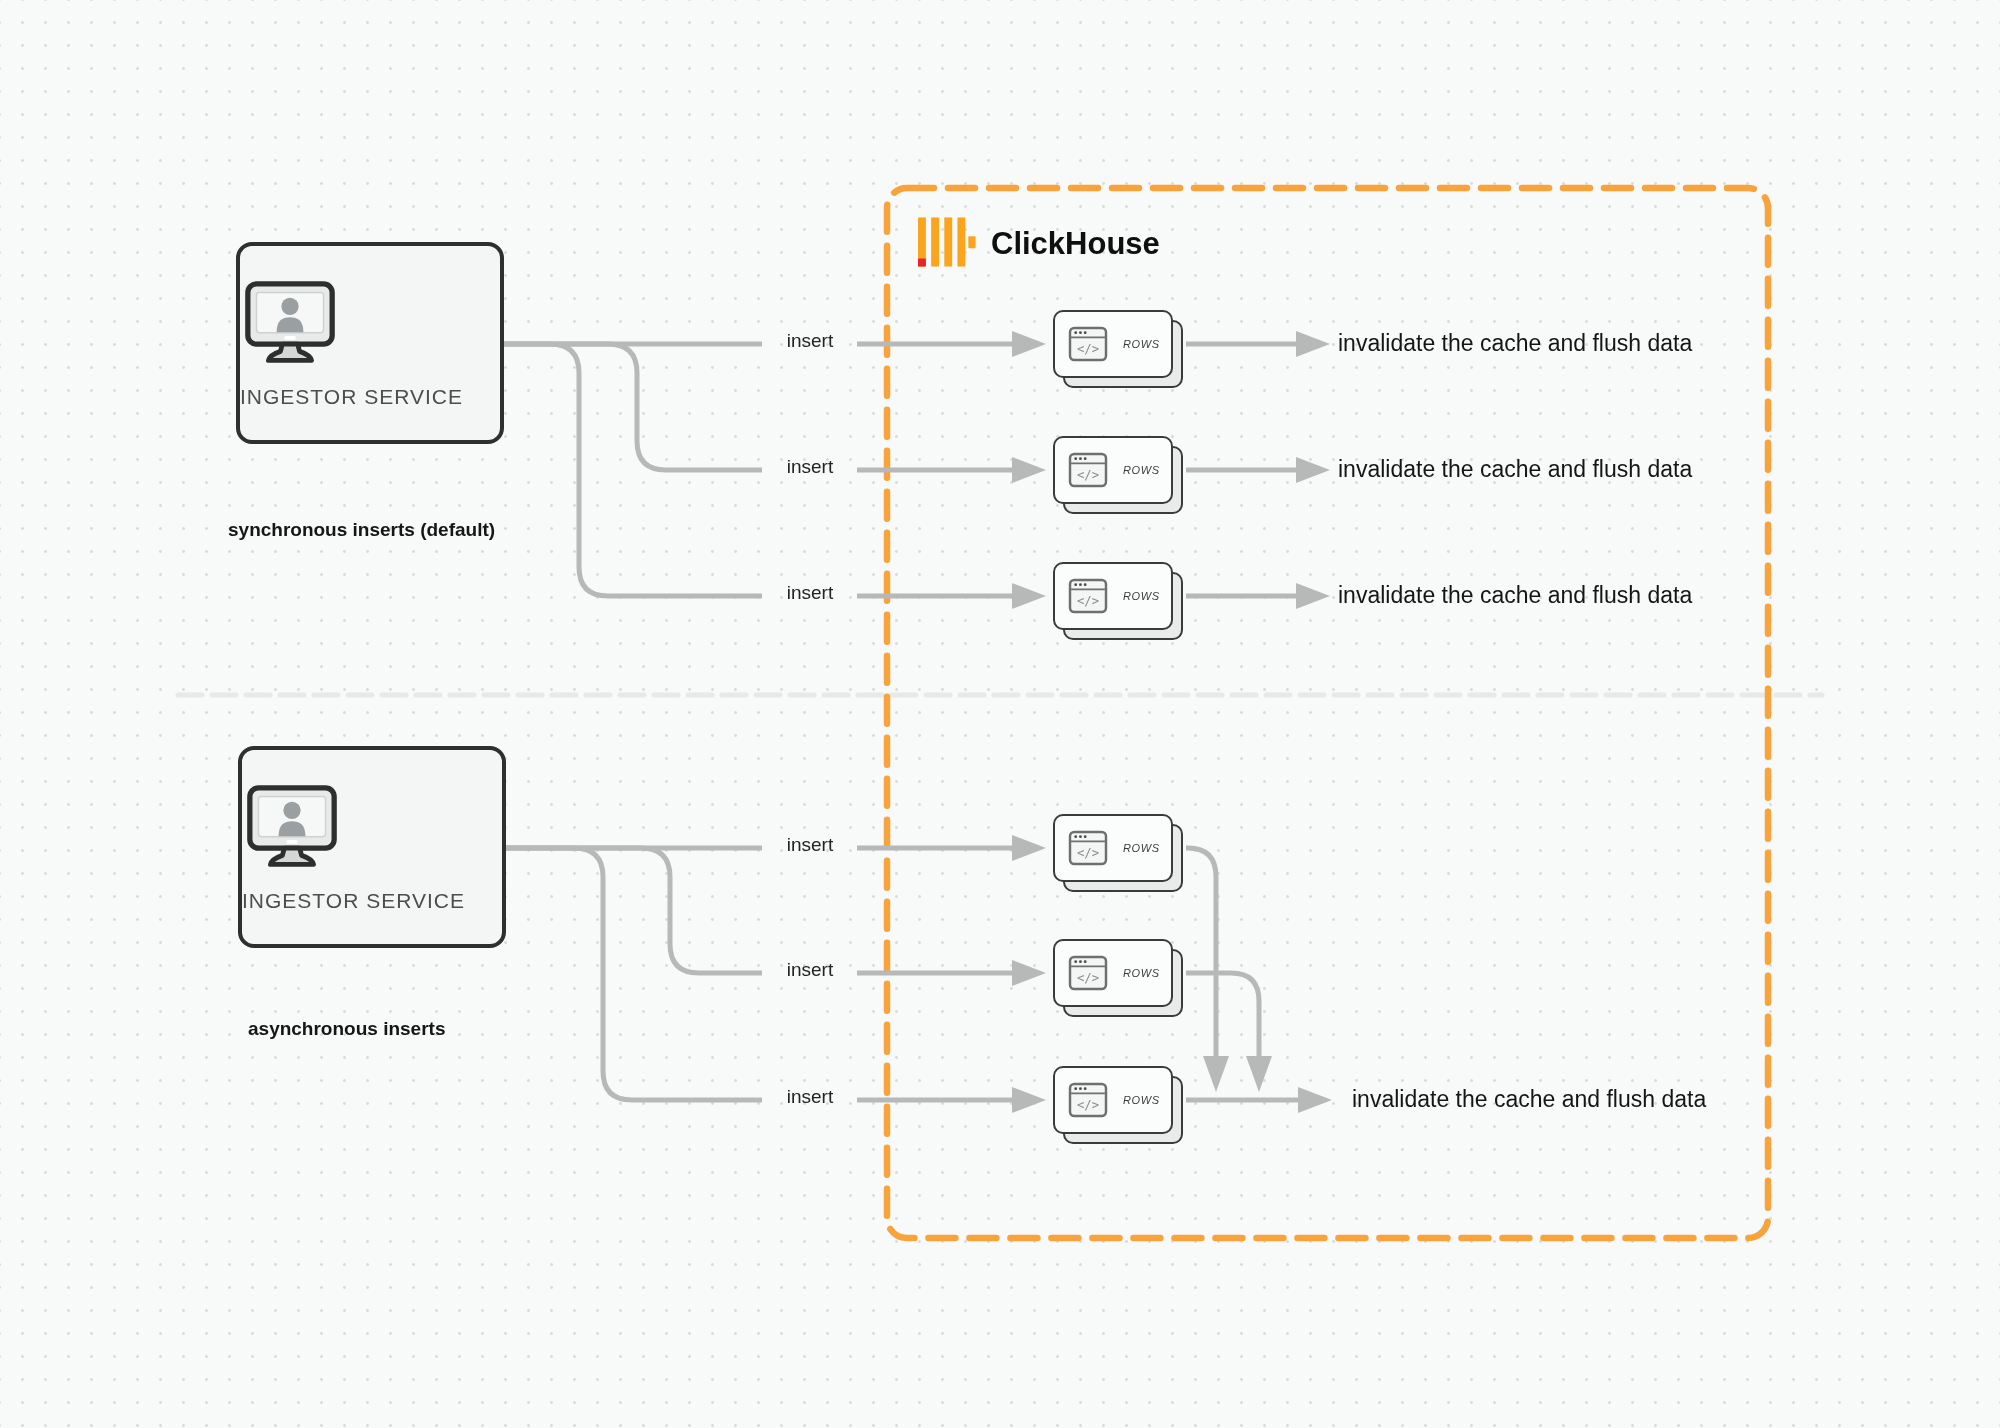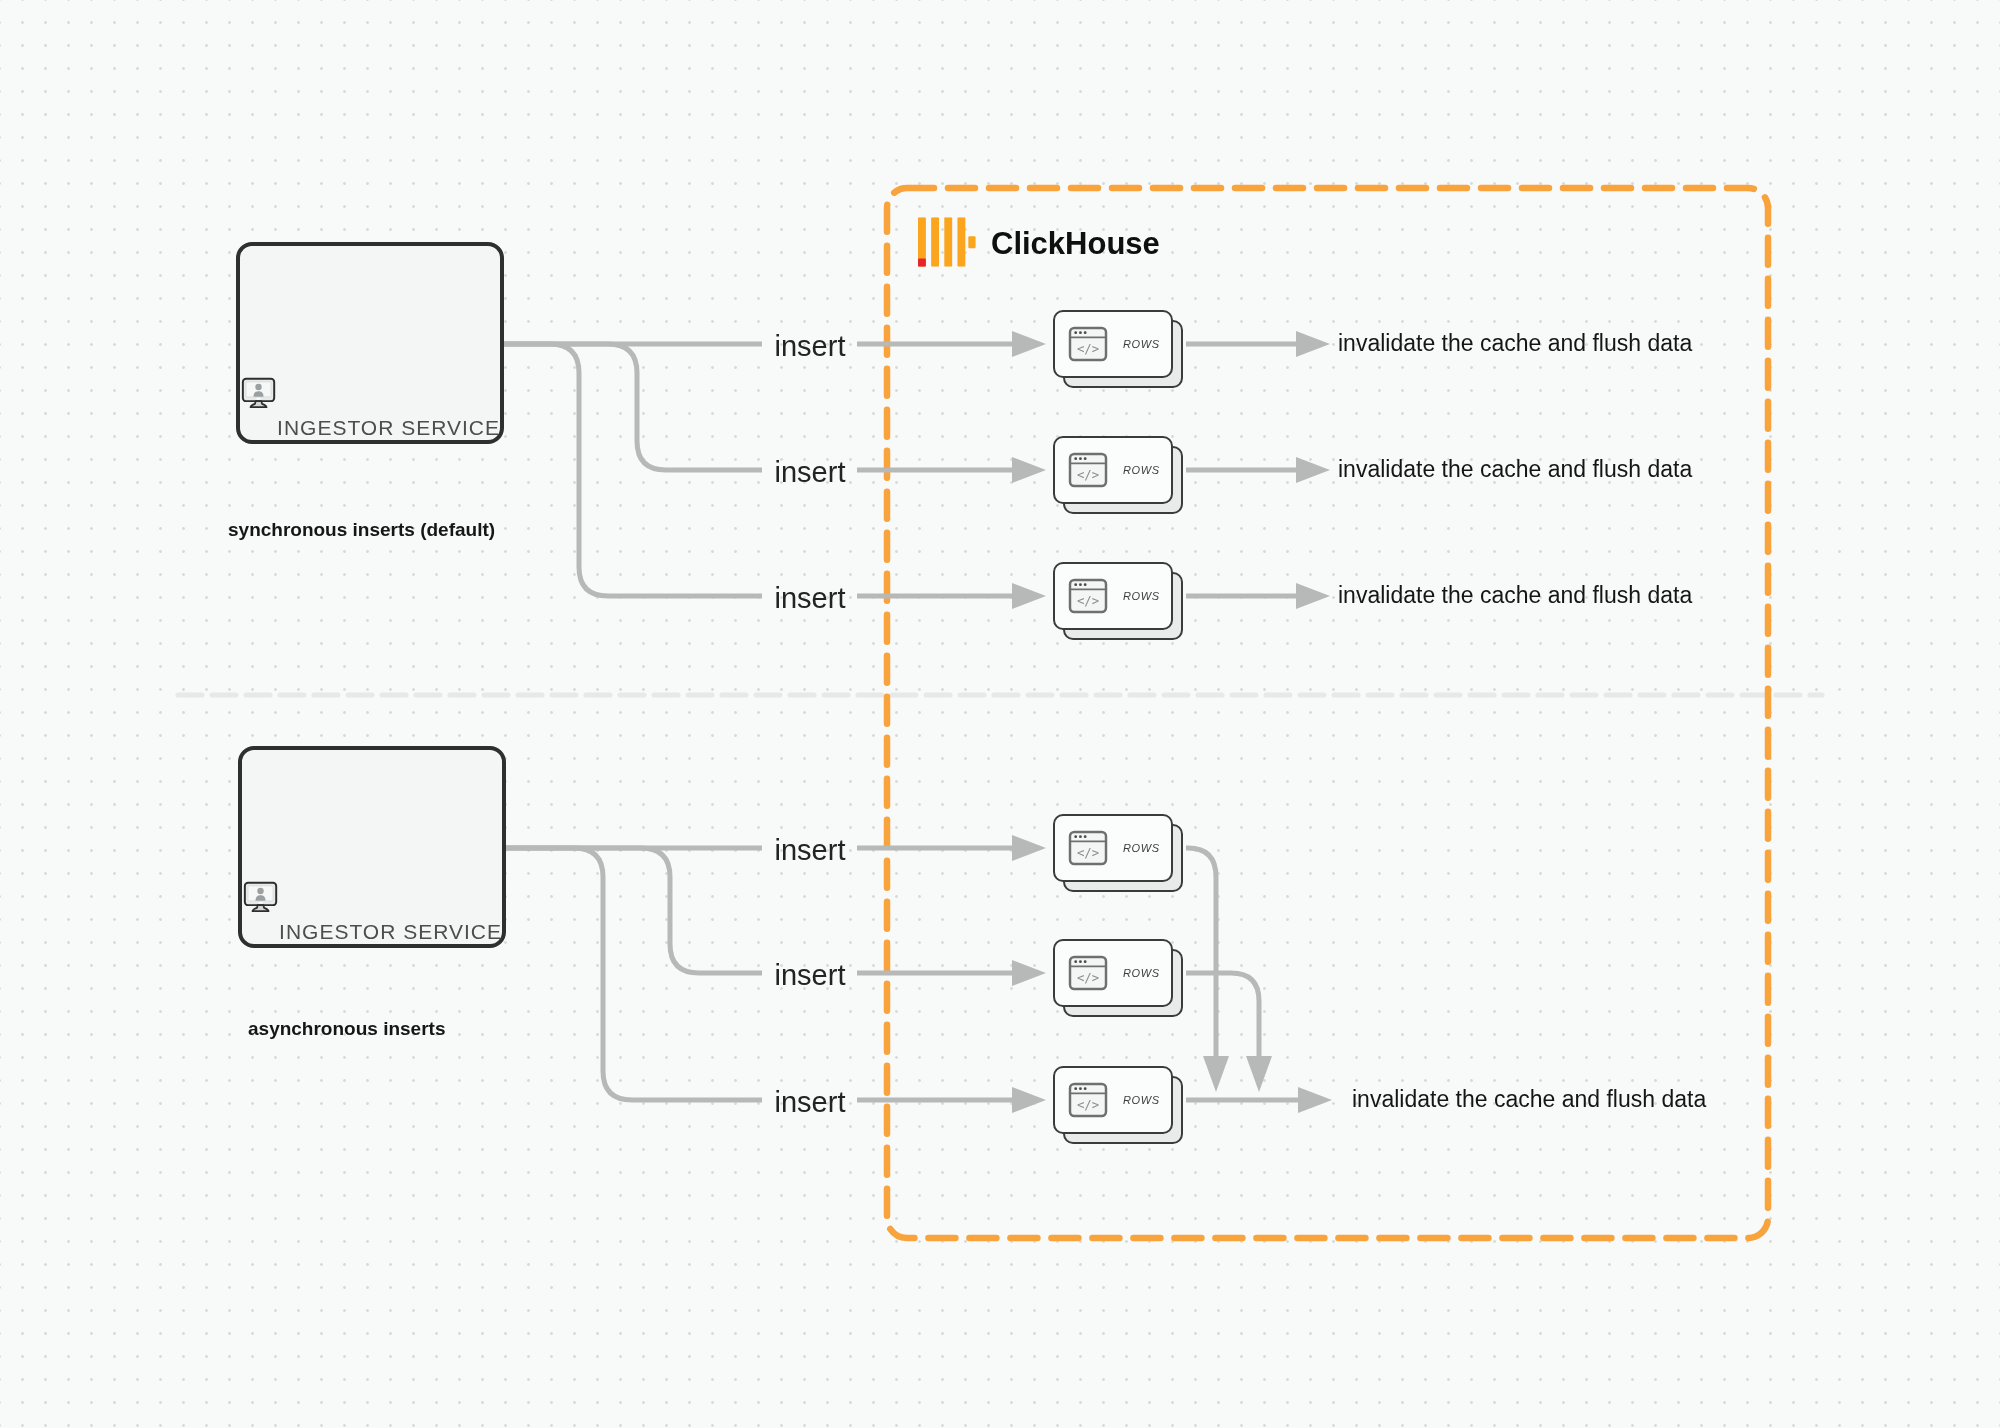--- a/index.html
+++ b/index.html
@@ -19,21 +19,21 @@
   .abs{position:absolute;}
   #wires{position:absolute;left:0;top:0;}
 
   
   .ingestor-box{
     width:268px;height:202px;
     background:#f4f5f5;
     border:4px solid #2e2f2f;
     border-radius:16px;
     box-sizing:border-box;
-    display:flex;flex-direction:row;align-items:flex-end;justify-content:center;
+    display:flex;flex-direction:column;align-items:flex-start;justify-content:center;
   }
   .ingestor-box .svc-icon{margin-top:2px;}
   .svc-label{
     margin-top:14px;
     font-size:21px;color:#4c4d4d;letter-spacing:1px;white-space:nowrap;
   }
 
   
   .caption{
     font-size:19px;font-weight:bold;color:#161616;white-space:nowrap;
@@ -59,21 +59,21 @@
   .rows-card .card-front svg{margin-left:13px;flex:none;}
   .card-label{
     margin-left:15px;
     font-size:11px;font-style:italic;font-weight:500;
     color:#3c3d3d;letter-spacing:0.6px;white-space:nowrap;
   }
 
   
   .insert-label{
     width:110px;text-align:center;
-    font-size:29px;color:#232323;white-space:nowrap;
+    font-size:19px;color:#232323;white-space:nowrap;
   }
   .result-label{
     font-size:23px;color:#151515;white-space:nowrap;
   }
 </style>
 </head>
 <body>
 
 <div id="canvas">
 

